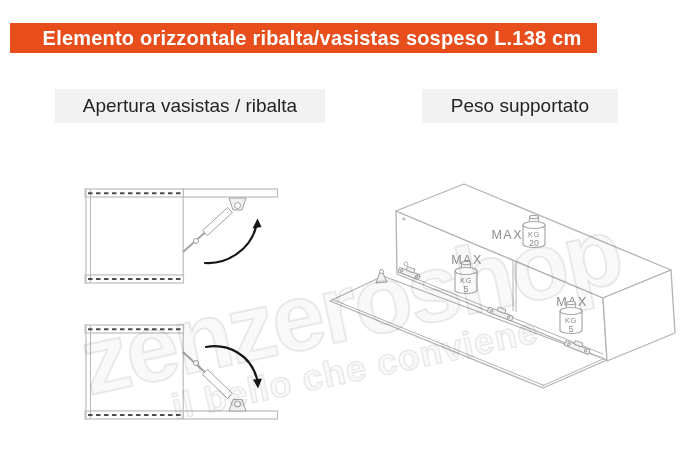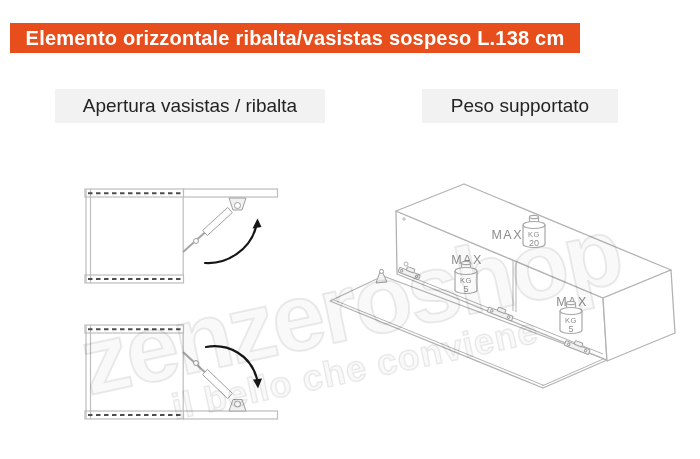--- a/index.html
+++ b/index.html
@@ -3,21 +3,21 @@
 <meta charset="utf-8">
 <style>
   html,body{margin:0;padding:0;background:#fff;}
   .page{
     position:relative;width:700px;height:459px;background:#fff;
     overflow:hidden;font-family:"Liberation Sans",sans-serif;
   }
   
   .banner{
     position:absolute;left:10px;top:23px;width:570px;height:30px;
-    background:#e84e1b;color:#fff;display:flex;align-items:center;justify-content:center;
+    background:#e84e1b;color:#fff;display:flex;align-items:center;justify-content:center;padding-left:17px;
   }
   .banner span{font-size:20px;font-weight:bold;letter-spacing:.2px;white-space:nowrap;}
   
   .section-label{
     position:absolute;top:89px;height:34px;background:#f2f2f2;color:#232323;
     display:flex;align-items:center;justify-content:center;
     font-size:19px;white-space:nowrap;
   }
   .section-label.left{left:55px;width:270px;}
   .section-label.right{left:422px;width:196px;}

